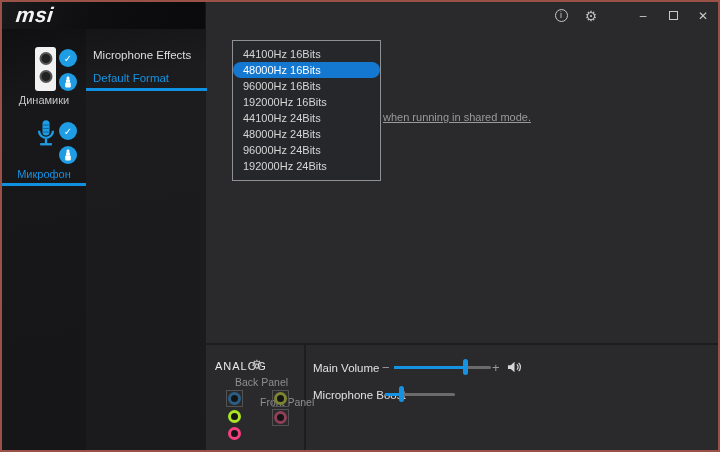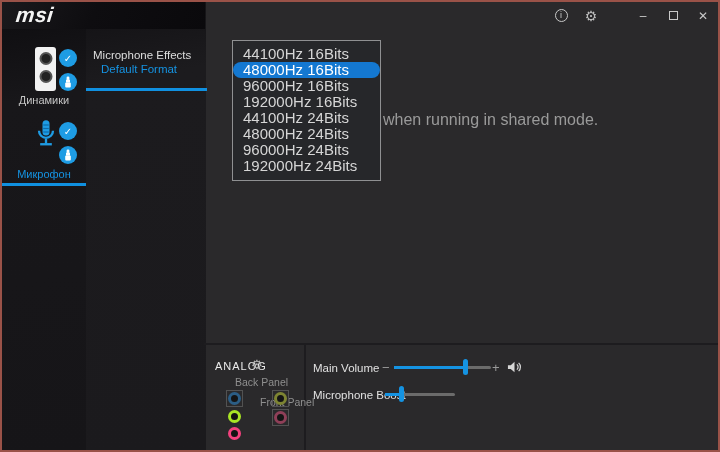--- a/index.html
+++ b/index.html
@@ -69,35 +69,35 @@
   .sidebar-underline {
     position:absolute; left:0; top:181px; width:84px; height:3px; background:#1090e0;
   }
   
   .tabcol {
     position:absolute; left:84px; top:0; width:120px; height:448px;
     background:linear-gradient(170deg,#121114 0%,#1c1b1e 18%,#1b1a1d 100%);
   }
   .tab { position:absolute; left:7px; font-size:11.5px; color:#dedede; cursor:default; }
   .tab-1 { top:47px; }
-  .tab-2 { top:61px; color:#1593e2;margin-left:8px; }
+  .tab-2 { top:70px; color:#1593e2; }
   .tab-underline {
     position:absolute; left:0; top:86px; width:121px; height:3px; background:#1090e0;
   }
   
   .desc-text {
-    position:absolute; left:381px; top:109px; font-size:16px; color:#9a9a9a;
+    position:absolute; left:381px; top:109px; font-size:11px; color:#9a9a9a;text-decoration:underline;
   }
   .dropdown {
     position:absolute; left:230px; top:38px; width:149px;
     background:#26272a; border:1px solid #8f9092; padding:5px 0 6px 0; z-index:4;
   }
   .dd-item {
     height:16px; line-height:16px; padding-left:10px;
-    font-size:15px; color:#d6d6d6; white-space:nowrap; cursor:default;
+    font-size:11px; color:#d6d6d6; white-space:nowrap; cursor:default;
   }
   .dd-item.selected { background:#1478d1; color:#fff;border-radius:8px; }
   
   .h-divider { position:absolute; left:202px; top:341px; width:516px; height:2px; background:#1d1c1f; }
   .v-divider { position:absolute; left:302px; top:343px; width:2px; height:105px; background:#1d1c1f; }
   .analog-title {
     position:absolute; left:213px; top:358px; font-size:11px; color:#eaeaea; letter-spacing:1px;
   }
   .analog-gear { position:absolute; left:249px; top:355px; font-size:13px; color:#b5b5b5; }
   .panel-label { position:absolute; font-size:10.5px; color:#8f8f8f; }

